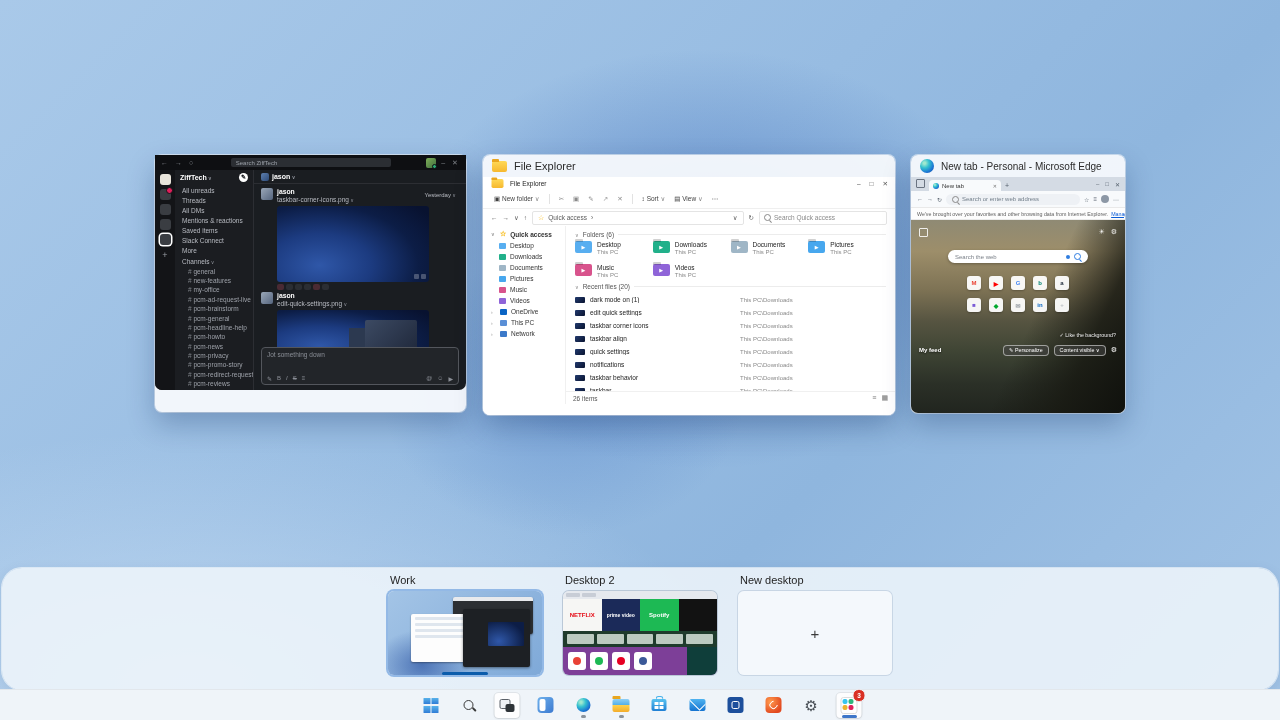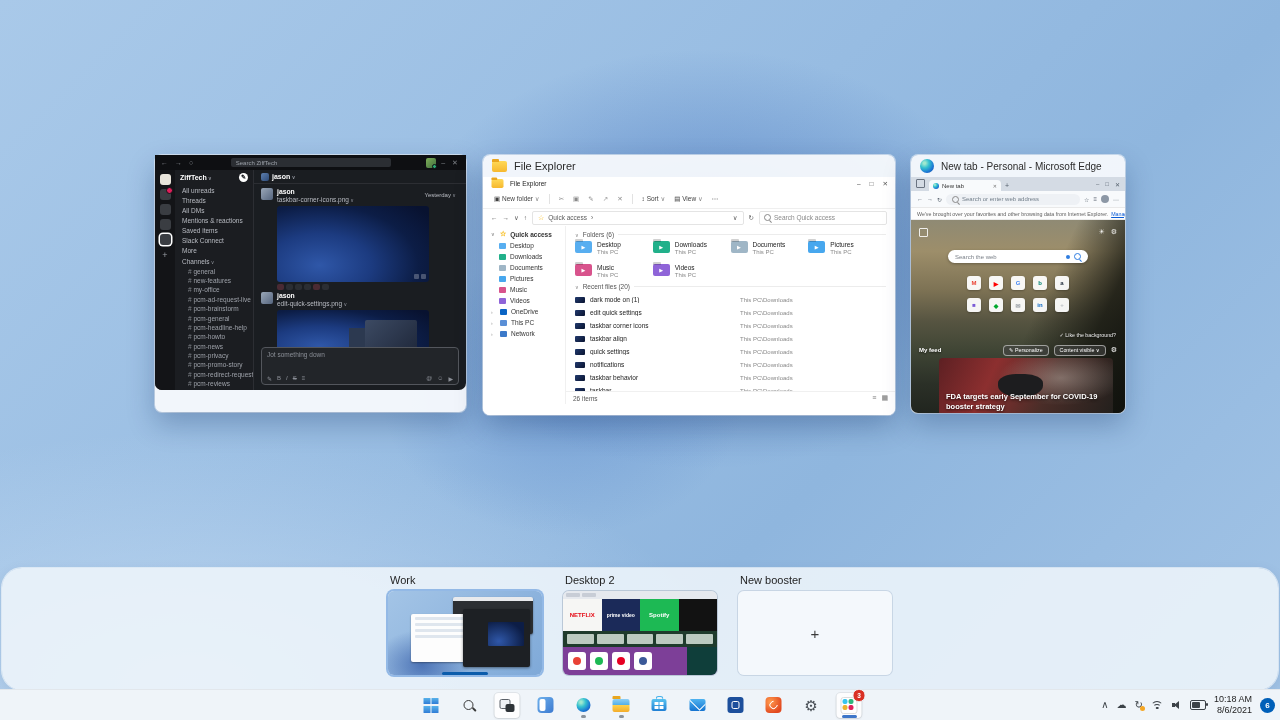--- a/index.html
+++ b/index.html
@@ -654,24 +654,20 @@
           <div class="ed-like">
             <span class="g g-check"></span> <span>Like the background?</span>
           </div>
           <div class="ed-feed">
             <span class="ed-feedlbl">My feed</span>
             <span style="flex:1"></span>
             <span class="ed-fbtn"><span class="g g-pen"></span>&nbsp;<span>Personalize</span></span>
             <span class="ed-fbtn"><span>Content visible</span>&nbsp;<span class="g g-dn"></span></span>
             <span class="ed-gear g g-gear"></span>
           </div>
-          <div class="ed-news">
-            <span class="mask"></span>
-            <div class="ed-headline">FDA targets early September for COVID-19 booster strategy</div>
-          </div>
         </div>
       </div>
     </div>
   </div>
 
   <div class="desk-panel">
     <div class="desk-row">
       <div class="desk">
         <div class="desk-label">Work</div>
         <div class="desk-thumb active">
@@ -712,21 +708,21 @@
           <div class="d2-row3">
             <i></i>
               <i></i>
               <i></i>
               <i></i>
             <span class="d2-teal"></span>
           </div>
         </div>
       </div>
       <div class="desk desk-new">
-        <div class="desk-label">New booster</div>
+        <div class="desk-label">New desktop</div>
         <div class="desk-thumb">
           <span class="desk-plus">+</span>
         </div>
       </div>
     </div>
   </div>
 
   <div class="taskbar">
     <div class="tb-center">
       <span class="tb-btn">
@@ -778,31 +774,14 @@
         <span class="ic-slack">
             <i></i>
             <i></i>
             <i></i>
             <i></i>
           </span>
         <span class="tb-badge">3</span>
         <span class="run-bar"></span>
       </span>
     </div>
-    <div class="tray">
-      <span class="tr-g g g-caret"></span>
-      <span class="tr-g g g-cloud"></span>
-      <span class="i-sync g g-ref"></span>
-      <span class="i-wifi">
-          <i></i>
-          <i></i>
-          <i></i>
-        </span>
-      <span class="i-vol"></span>
-      <span class="i-batt"></span>
-      <span class="tr-clock">
-        <div>10:18 AM</div>
-        <div>8/6/2021</div>
-      </span>
-      <span class="tr-badge">6</span>
-    </div>
   </div>
 </div>
 
 </body></html>

